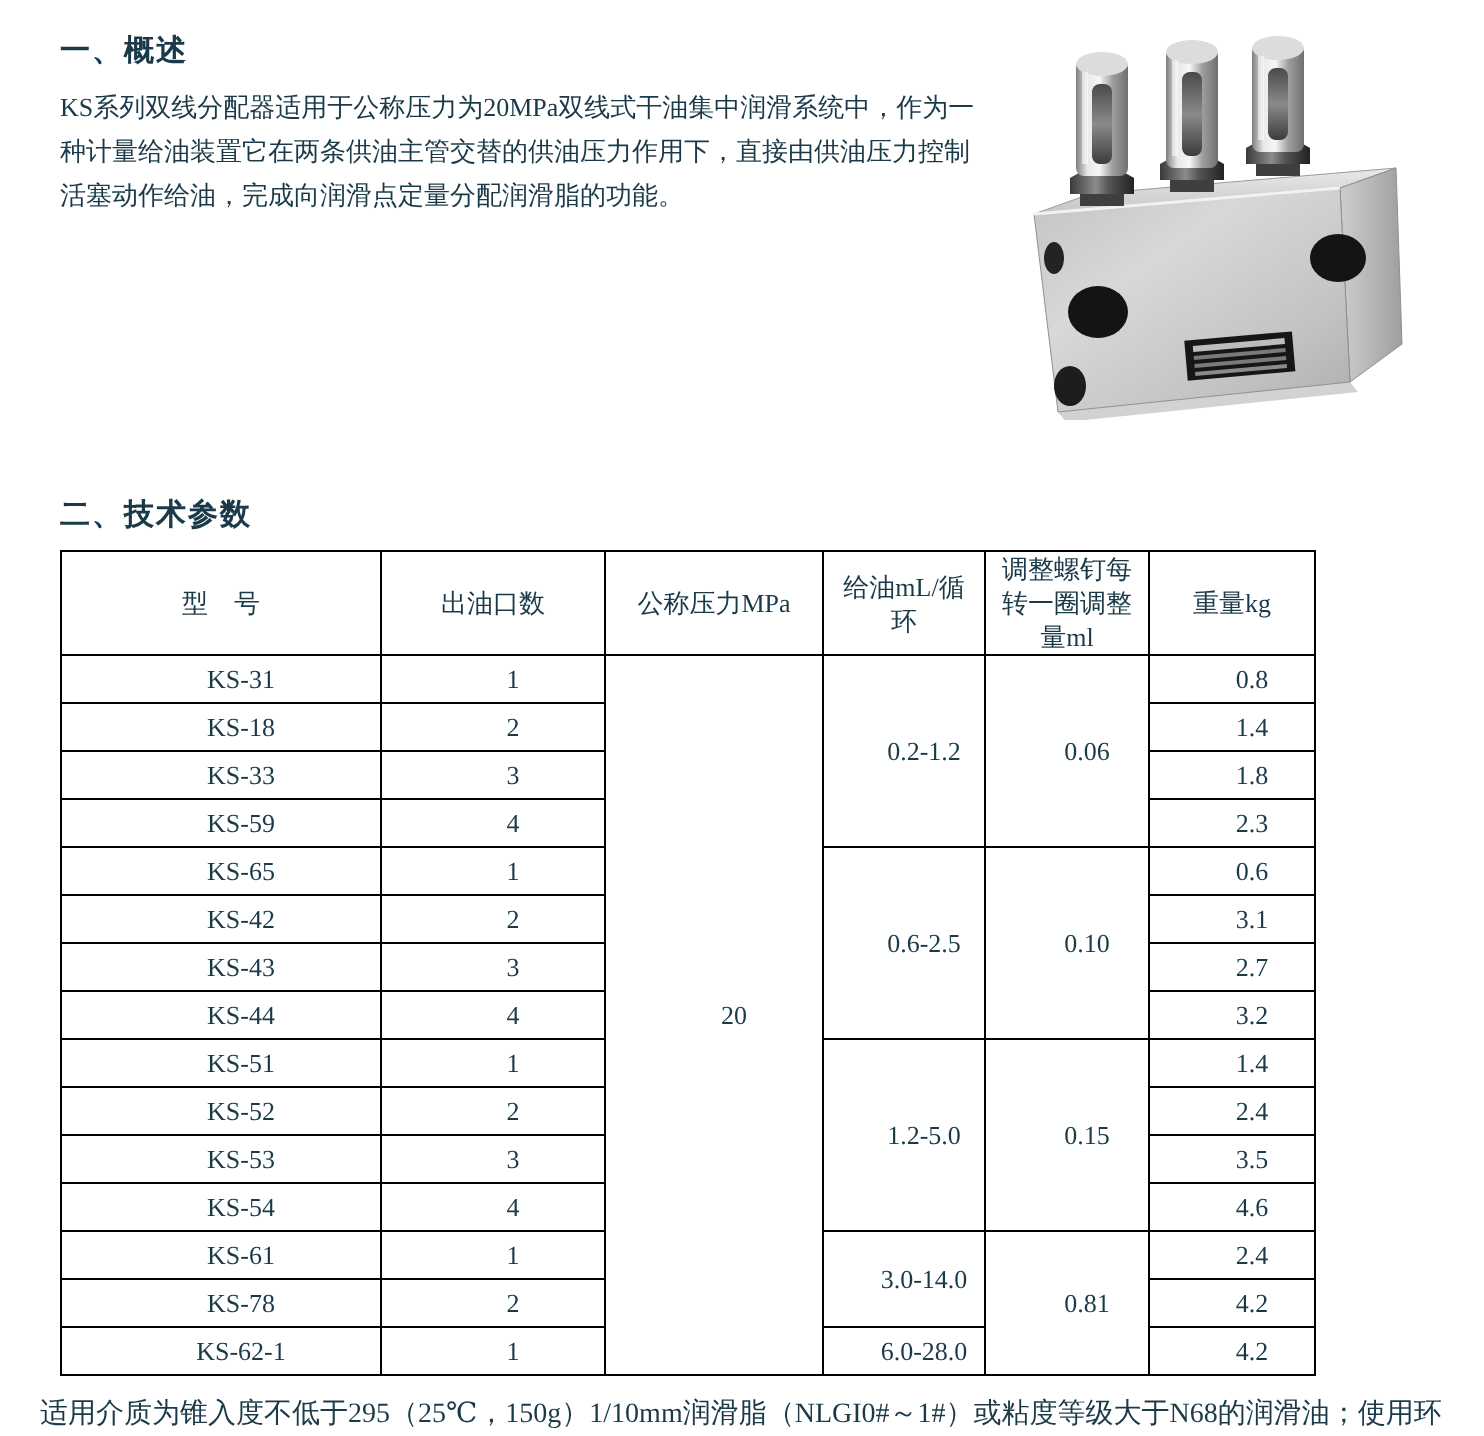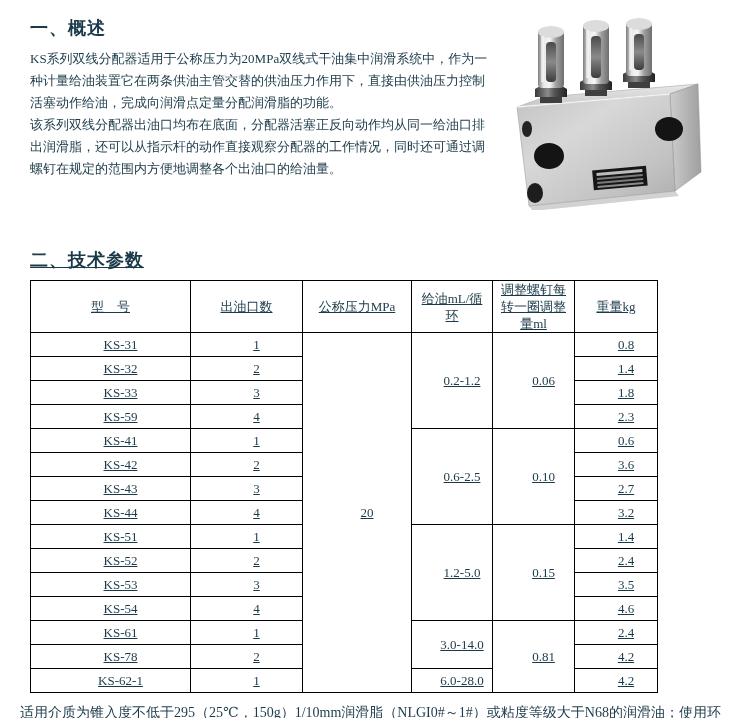--- a/index.html
+++ b/index.html
@@ -7,30 +7,30 @@
     --border:#000000;
   }
   html,body{margin:0;padding:0;}
   body{
     width:742px;height:718px;overflow:hidden;background:#ffffff;
     font-family:"Liberation Serif","DejaVu Serif",serif;
     color:var(--ink);
   }
   .page{box-sizing:border-box;width:742px;padding:10px 8px 0 30px;}
   .sec-heading{
-    font-size:18px;font-weight:bold;margin:6px 0 8px 0;color:var(--ink);
+    font-size:15px;font-weight:bold;margin:6px 0 8px 0;color:var(--ink);
     letter-spacing:1px;
   }
   .photo{
     float:right;width:232px;height:194px;margin:0 0 6px 12px;
   }
   .para{
     font-size:13px;line-height:22px;margin:0;color:var(--ink);
   }
-  .specs{clear:both;padding-top:26px;text-decoration:underline;}
+  .specs{clear:both;padding-top:26px;}
   table.spec-table{
     border-collapse:collapse;table-layout:fixed;width:627px;margin-top:4px;
   }
   .spec-table th,.spec-table td{
     border:1px solid var(--border);text-align:center;vertical-align:middle;
     font-size:13px;font-weight:normal;color:var(--ink);padding:0;
     overflow:hidden;
   }
   .spec-table thead th{height:45px;line-height:17px;padding:0 5px;}
   .spec-table tbody td{height:23px;padding-left:20px;}
@@ -127,21 +127,20 @@
           <rect x="126" y="66" width="22" height="6" fill="#3f3f3f"></rect>
           <rect x="124" y="6" width="26" height="54" rx="4" fill="url(#gCyl)"></rect>
           <ellipse cx="137" cy="8" rx="13" ry="6" fill="#dcdcdc"></ellipse>
           <rect x="132" y="18" width="10" height="36" rx="4" fill="url(#gSlot)"></rect>
           <rect x="127" y="12" width="3" height="42" fill="#ffffff" opacity="0.55"></rect>
         </g>
       </svg>
     </div>
     <h2 class="sec-heading">一、概述</h2>
     <p class="para">KS系列双线分配器适用于公称压力为20MPa双线式干油集中润滑系统中，作为一种计量给油装置它在两条供油主管交替的供油压力作用下，直接由供油压力控制活塞动作给油，完成向润滑点定量分配润滑脂的功能。</p>
-    <p class="para">该系列双线分配器出油口均布在底面，分配器活塞正反向动作均从同一给油口排出润滑脂，还可以从指示杆的动作直接观察分配器的工作情况，同时还可通过调螺钉在规定的范围内方便地调整各个出油口的给油量。</p>
   </section>
 
   <section class="specs">
     <h2 class="sec-heading">二、技术参数</h2>
     <table class="spec-table">
       <colgroup>
         <col style="width:160px">
           <col style="width:112px">
           <col style="width:109px">
         <col style="width:81px">
@@ -161,45 +160,45 @@
       <tbody>
         <tr>
           <td>KS-31</td>
           <td>1</td>
           <td rowspan="15">20</td>
           <td rowspan="4">0.2-1.2</td>
           <td rowspan="4">0.06</td>
           <td>0.8</td>
         </tr>
         <tr>
-          <td>KS-32</td>
+          <td>KS-18</td>
           <td>2</td>
           <td>1.4</td>
         </tr>
         <tr>
           <td>KS-33</td>
           <td>3</td>
           <td>1.8</td>
         </tr>
         <tr>
           <td>KS-59</td>
           <td>4</td>
           <td>2.3</td>
         </tr>
         <tr>
-          <td>KS-41</td>
+          <td>KS-65</td>
           <td>1</td>
           <td rowspan="4">0.6-2.5</td>
           <td rowspan="4">0.10</td>
           <td>0.6</td>
         </tr>
         <tr>
           <td>KS-42</td>
           <td>2</td>
-          <td>3.6</td>
+          <td>3.1</td>
         </tr>
         <tr>
           <td>KS-43</td>
           <td>3</td>
           <td>2.7</td>
         </tr>
         <tr>
           <td>KS-44</td>
           <td>4</td>
           <td>3.2</td>

